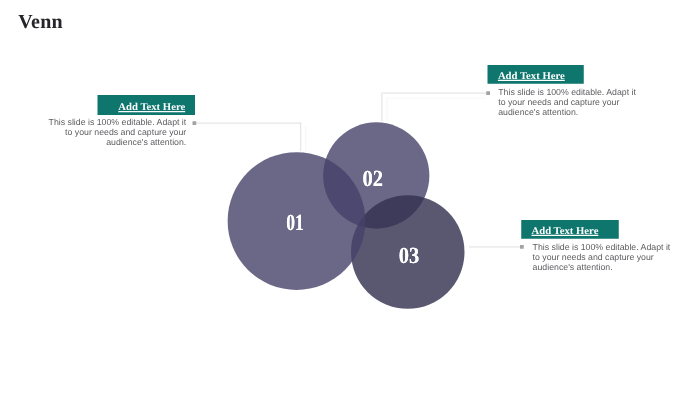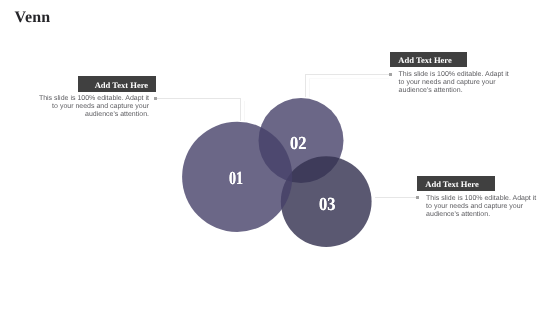--- a/index.html
+++ b/index.html
@@ -3,23 +3,23 @@
 <meta charset="utf-8">
 <style>
   html,body{margin:0;padding:0;}
   body{width:560px;height:315px;background:#ffffff;overflow:hidden;
        font-family:"Liberation Sans",sans-serif;-webkit-font-smoothing:antialiased;text-rendering:geometricPrecision;}
   #slide{position:relative;width:560px;height:244px;background:#fff;-webkit-font-smoothing:antialiased;}
   *{-webkit-font-smoothing:antialiased;}
   .title{position:absolute;left:14.6px;top:9px;font-family:"Liberation Serif",serif;
          font-weight:bold;font-size:16px;color:#26262a;letter-spacing:.2px;}
   .venn-svg{position:absolute;left:0;top:0;width:560px;height:315px;}
-  .pinkbox{position:absolute;background:#404040;color:#fff;
+  .pinkbox{position:absolute;background:#0f766e;color:#fff;
            font-family:"Liberation Serif",serif;font-weight:bold;font-size:8.3px;
-           display:flex;align-items:center;justify-content:center;}
+           display:flex;align-items:center;justify-content:center;text-decoration:underline;}
   .pinkbox > span{display:inline-block;transform:scaleX(1.03) translate(var(--tx,0px), var(--ty,0.8px));white-space:nowrap;}
   .body-text{position:absolute;font-size:7px;line-height:8.05px;color:#5d5d61;}
   .marker{position:absolute;width:2.9px;height:3.2px;background:#a3a3a3;}
   .hline{position:absolute;height:1px;background:#e6e6e6;}
   .vline{position:absolute;width:1px;background:#e6e6e6;}
   .vline-faint{position:absolute;width:1px;background:#f7f7f7;}
   .hline-faint{position:absolute;height:1px;background:#fafafa;}
   .num{position:absolute;font-family:"Liberation Serif",serif;font-weight:bold;
        font-size:18.5px;color:#ffffff;line-height:1;
        transform:scaleX(var(--sx,0.8));transform-origin:left top;white-space:nowrap;

